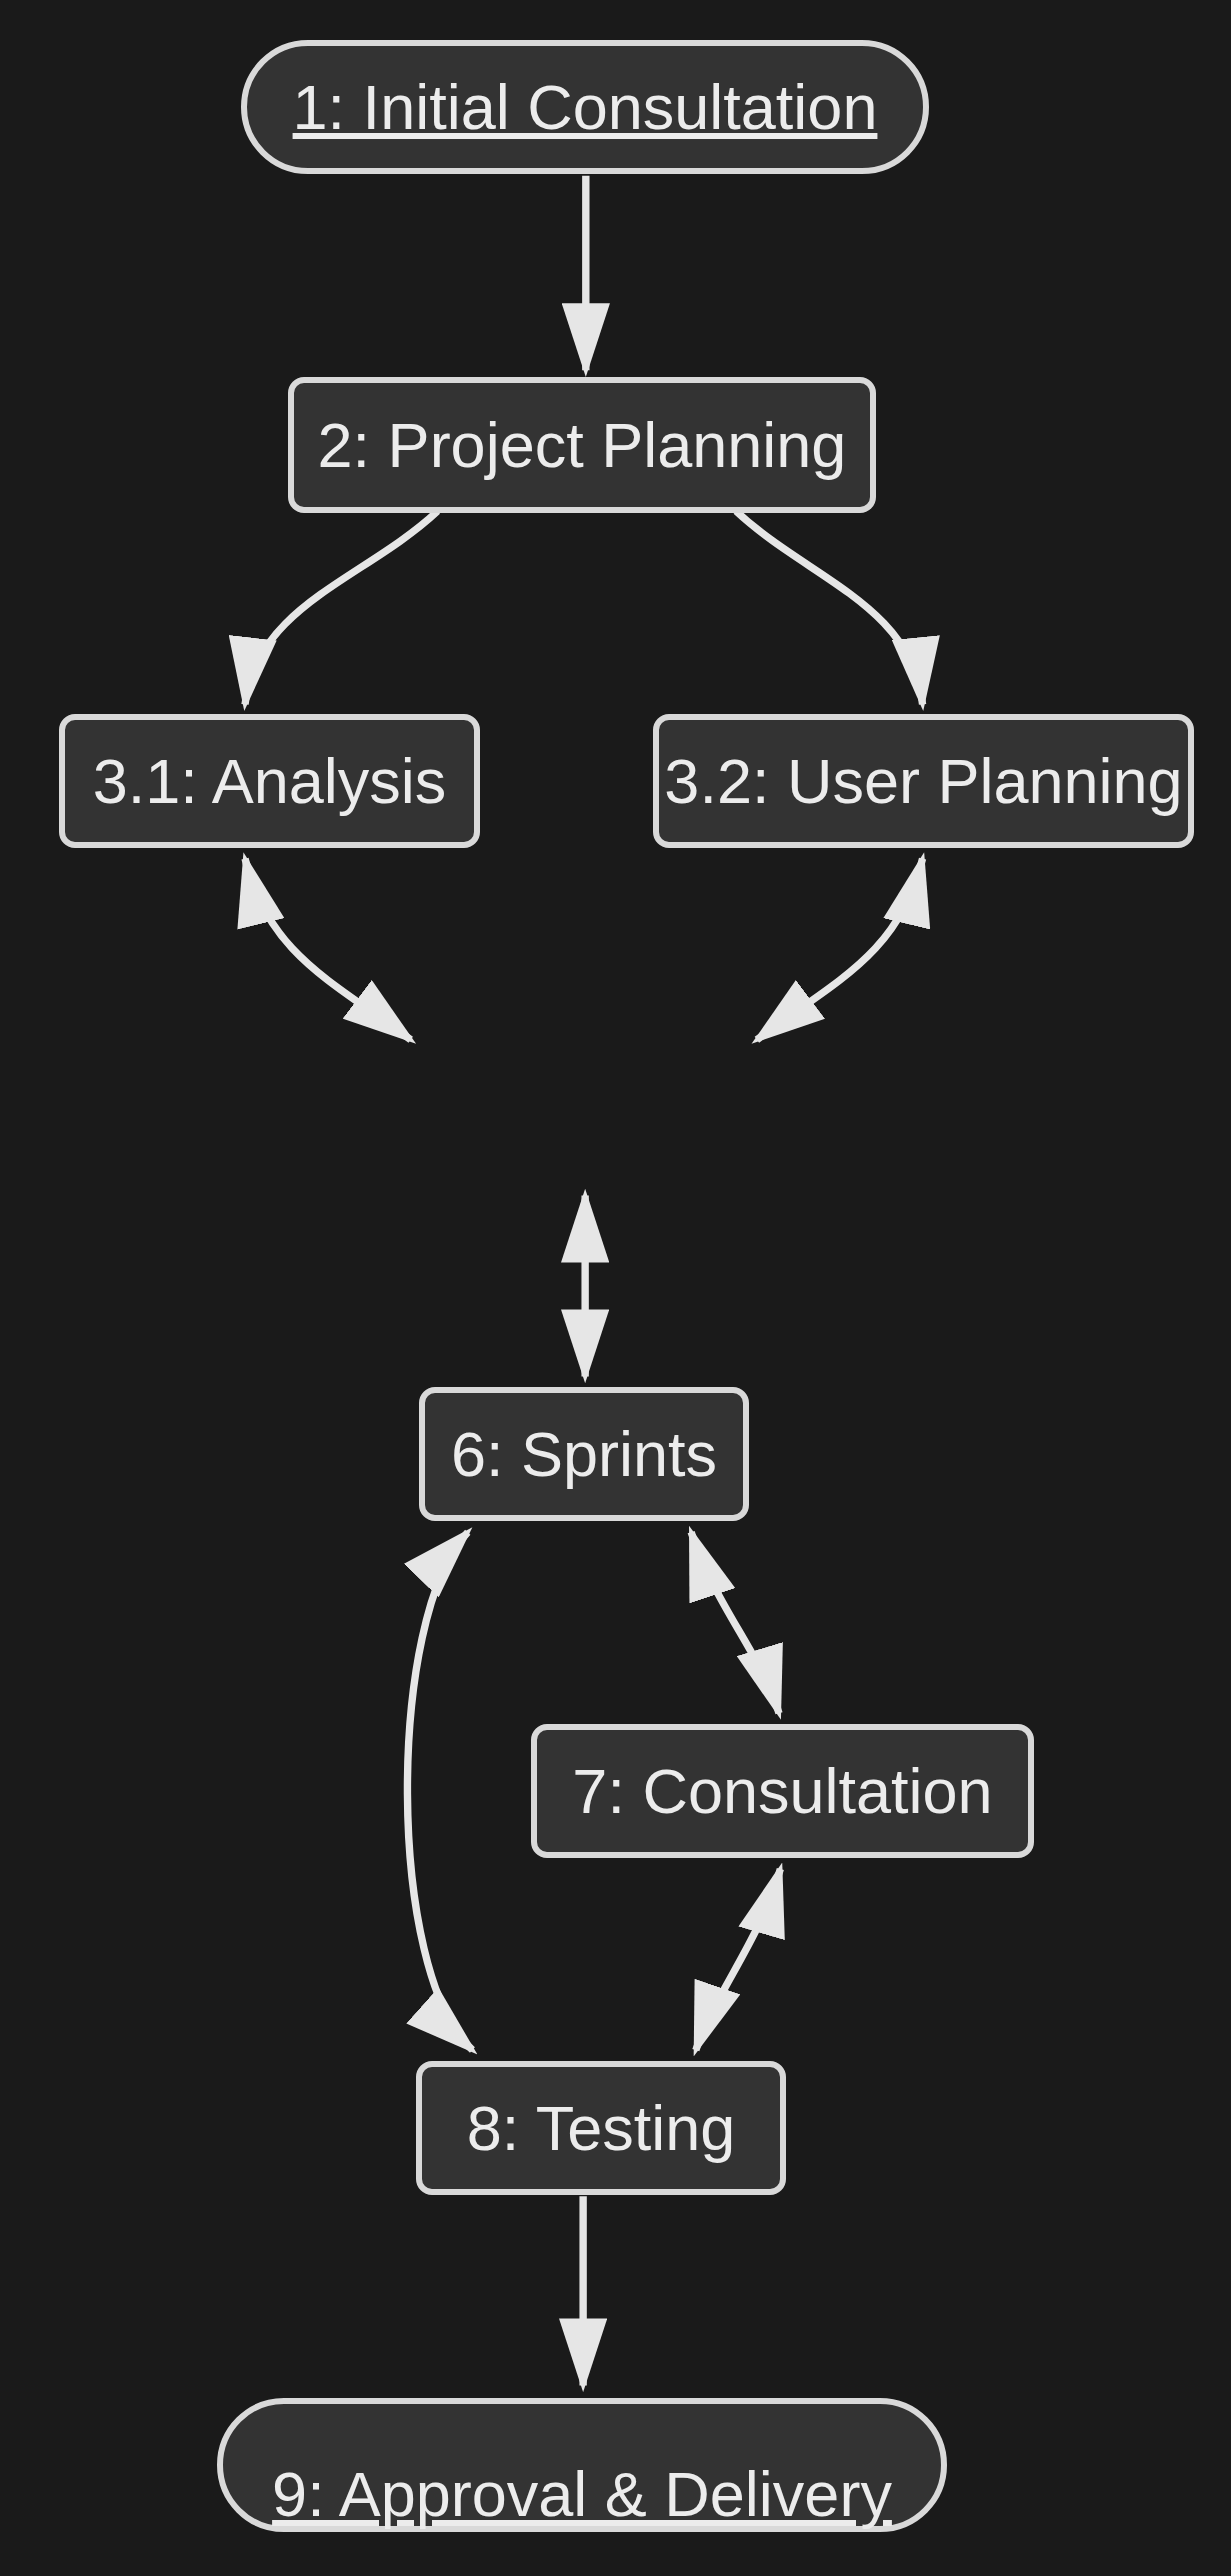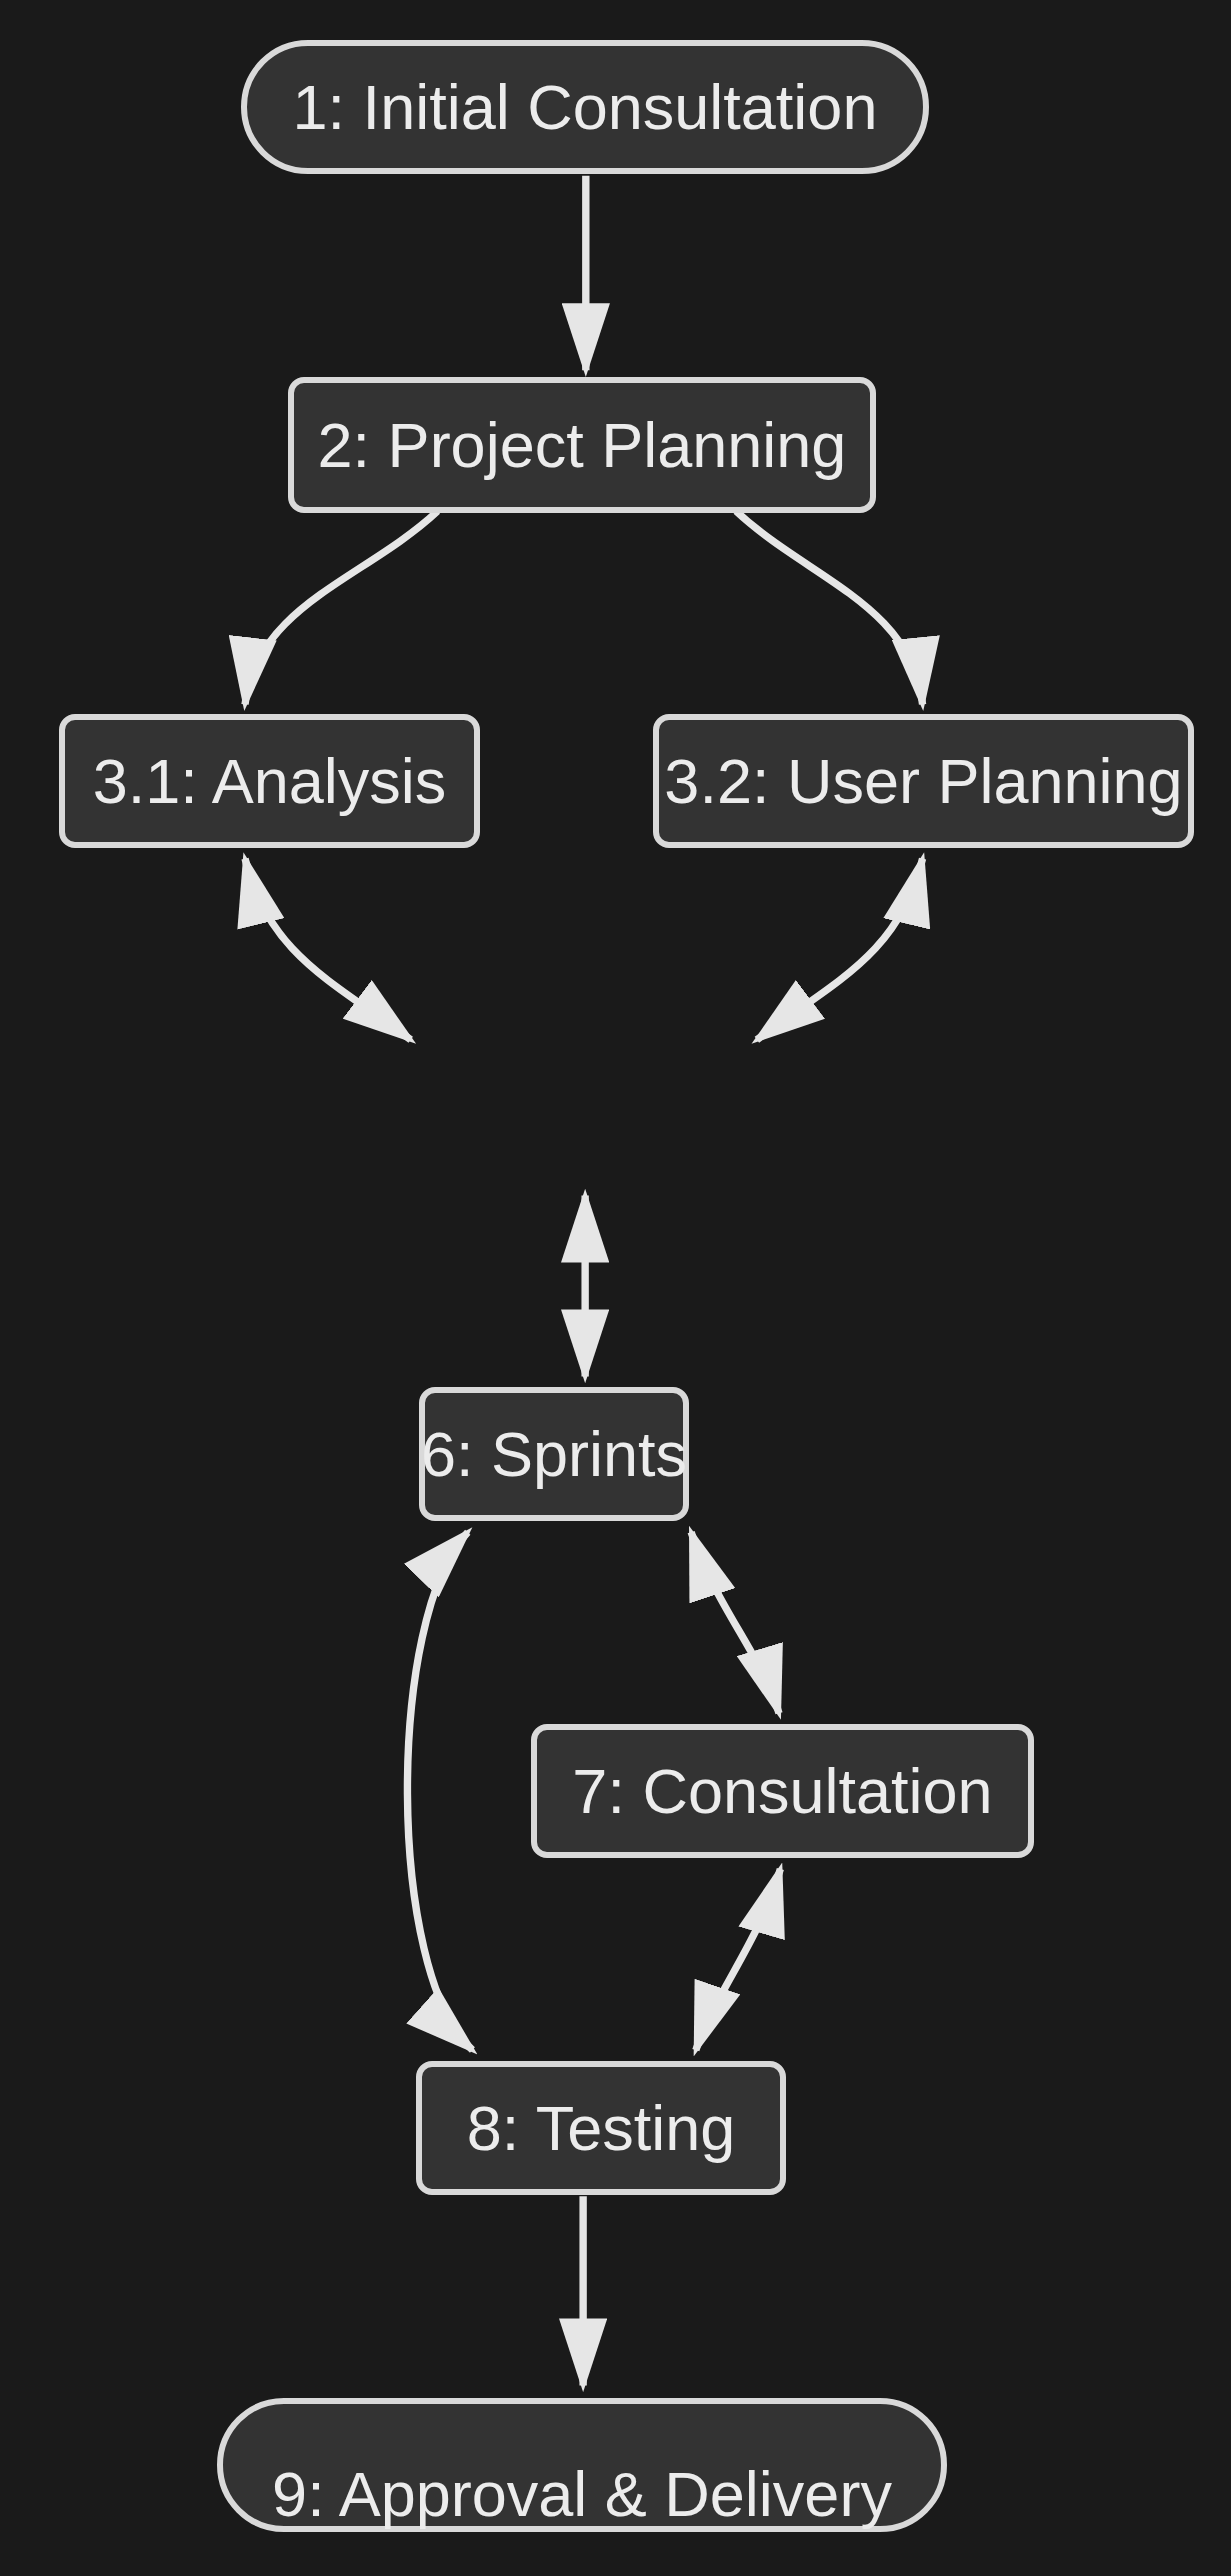--- a/index.html
+++ b/index.html
@@ -33,20 +33,21 @@
     border: 6.7px solid var(--border, #d9d9d9);
     border-radius: 16px;
     color: var(--text, #ececec);
     font-size: 63px;
     line-height: 1;
     white-space: nowrap;
     text-align: center;
   }
   .node.stadium {
     border-radius: 74px;
+    text-decoration: underline;
   }
   .edge {
     stroke: var(--line, #e6e6e6);
     stroke-width: 11;
     fill: none;
   }
 </style>
 </head>
 <body>
 
@@ -90,21 +91,21 @@
 
   <div class="node" style="left:33px; top:714px; width:421px; height:134px;margin-left:26px;">
     <span>3.1: Analysis</span>
   </div>
 
   <div class="node" style="left:653px; top:714px; width:541px; height:134px;">
     <span>3.2: User Planning</span>
   </div>
 
 
-  <div class="node" style="left:419px; top:1387px; width:270px; height:134px;">
+  <div class="node" style="left:419px; top:1387px; width:330px; height:134px;">
     <span>6: Sprints</span>
   </div>
 
   <div class="node" style="left:531px; top:1724px; width:503px; height:134px;">
     <span>7: Consultation</span>
   </div>
 
   <div class="node" style="left:416px; top:2061px; width:370px; height:134px;">
     <span>8: Testing</span>
   </div>

